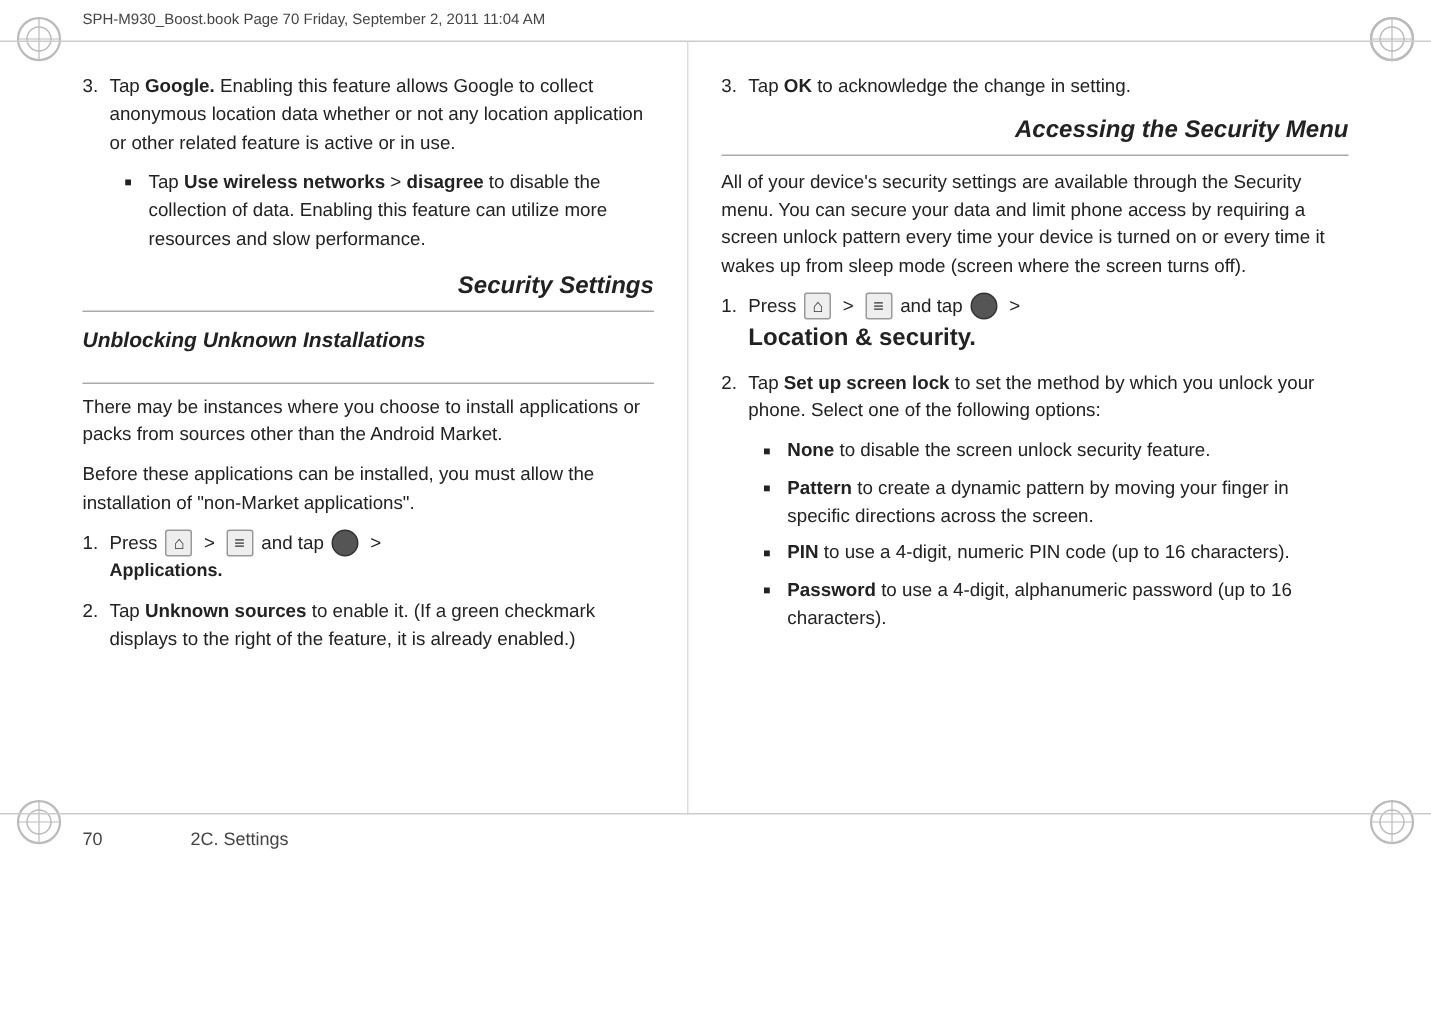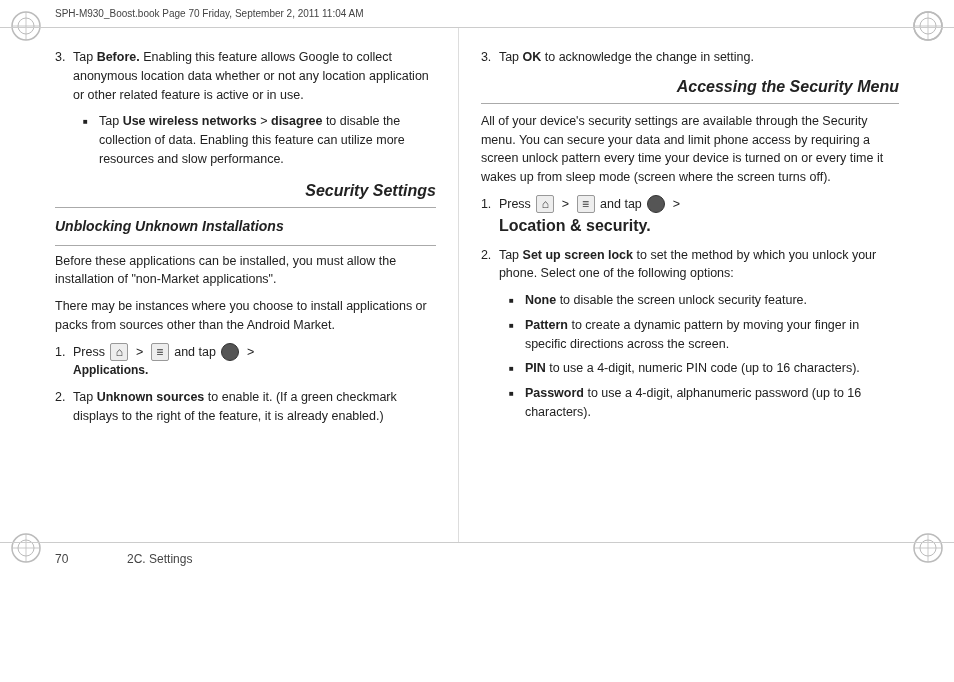--- a/index.html
+++ b/index.html
@@ -102,21 +102,21 @@
       text-align: right;
     }
 
     .sub-heading {
       font-style: italic;
       font-size: 14px;
       font-weight: bold;
       color: #222;
       margin-bottom: 6px;
       border-bottom: 1px solid #aaa;
-      padding-bottom: 8px;
+      padding-bottom: 18px;
     }
 
     .divider-line {
       border: none;
       border-top: 1px solid #aaa;
       margin: 4px 0 8px 0;
     }
 
     p {
       margin-bottom: 8px;
@@ -244,39 +244,39 @@
     <span>SPH-M930_Boost.book  Page 70  Friday, September 2, 2011  11:04 AM</span>
   </div>
 
   <div class="content-area">
 
     <div class="left-col">
 
       <div class="numbered-item">
         <span class="num">3.</span>
         <span>
-          Tap <span class="bold">Before.</span> Enabling this feature allows Google to collect anonymous location data whether or not any location application or other related feature is active or in use.
+          Tap <span class="bold">Google.</span> Enabling this feature allows Google to collect anonymous location data whether or not any location application or other related feature is active or in use.
         </span>
       </div>
 
       <div class="bullet-item" style="margin-left:18px; margin-bottom:10px;">
         <span class="bullet-marker">■</span>
         <span>
           Tap <span class="bold">Use wireless networks</span> &gt; <span class="bold">disagree</span> to disable the collection of data. Enabling this feature can utilize more resources and slow performance.
         </span>
       </div>
 
       <div class="section-heading">Security Settings</div>
       <hr class="divider-line">
 
       <div class="sub-heading">Unblocking Unknown Installations</div>
 
+      <p>There may be instances where you choose to install applications or packs from sources other than the Android Market.</p>
+
       <p>Before these applications can be installed, you must allow the installation of "non-Market applications".</p>
-
-      <p>There may be instances where you choose to install applications or packs from sources other than the Android Market.</p>
 
       <div class="numbered-item">
         <span class="num">1.</span>
         <span>
           <span>Press</span>
           <span class="inline-icon home-icon"></span>
           <span class="gt">&gt;</span>
           <span class="inline-icon menu-icon"></span>
           <span> and tap </span>
           <span class="inline-icon circle-icon"></span>

